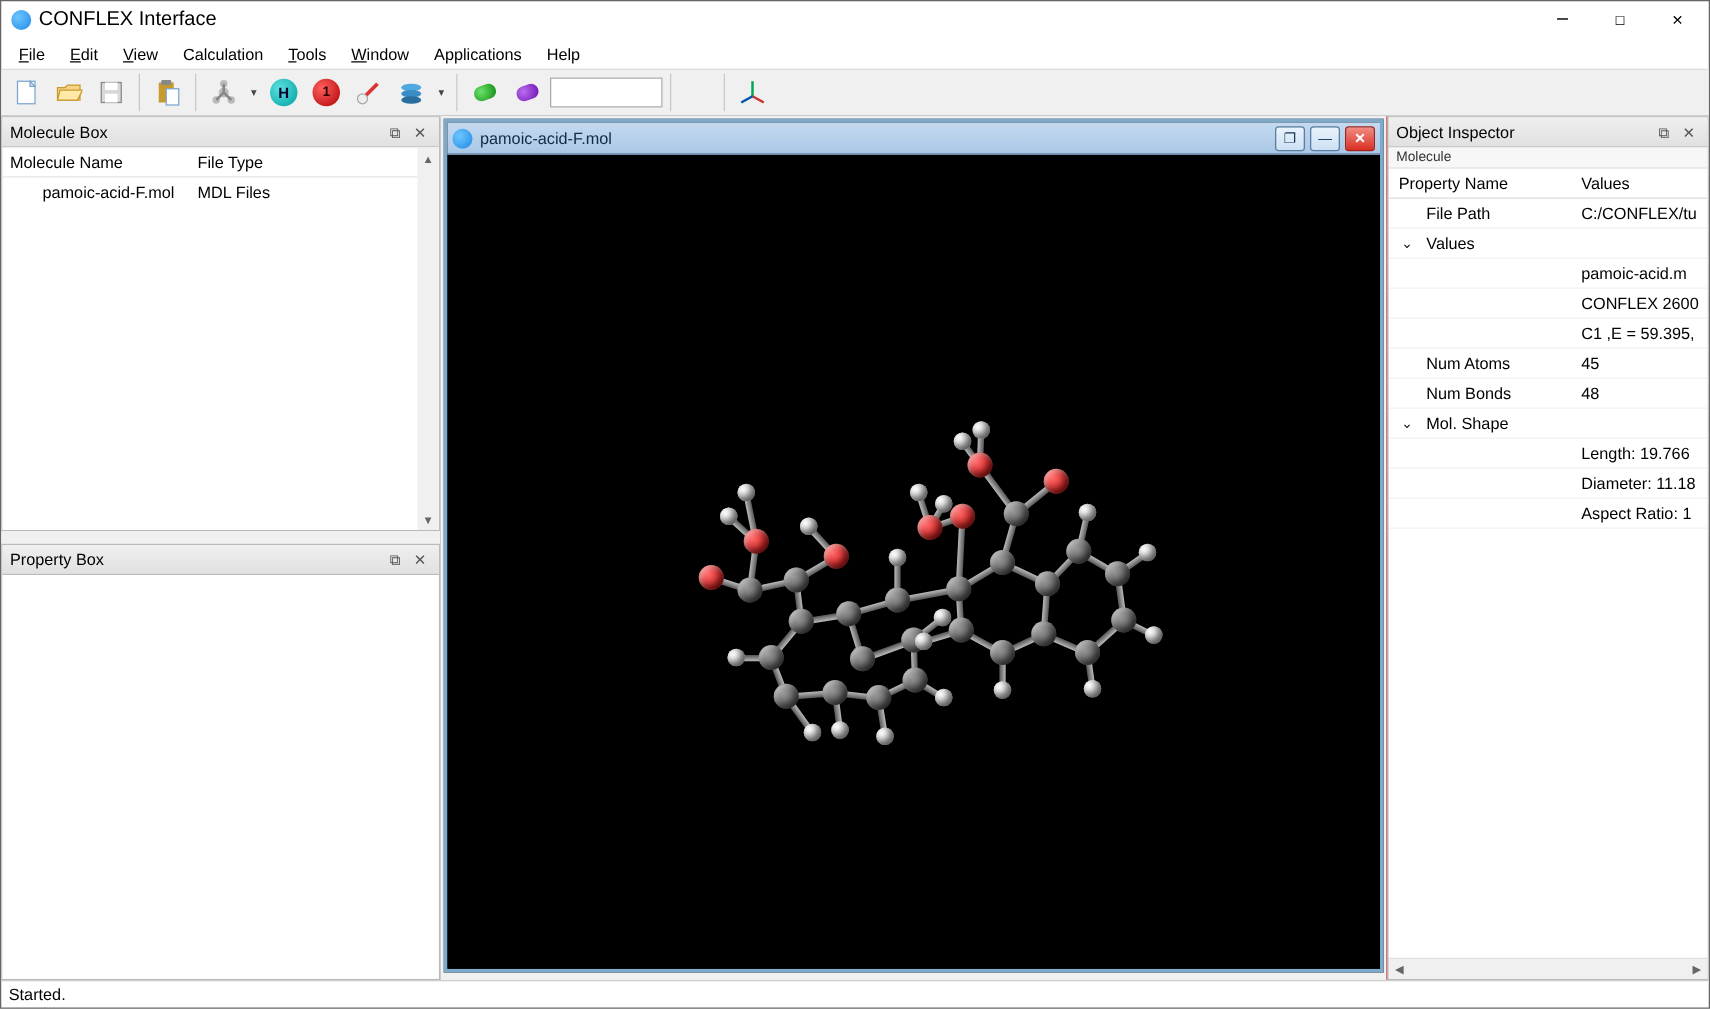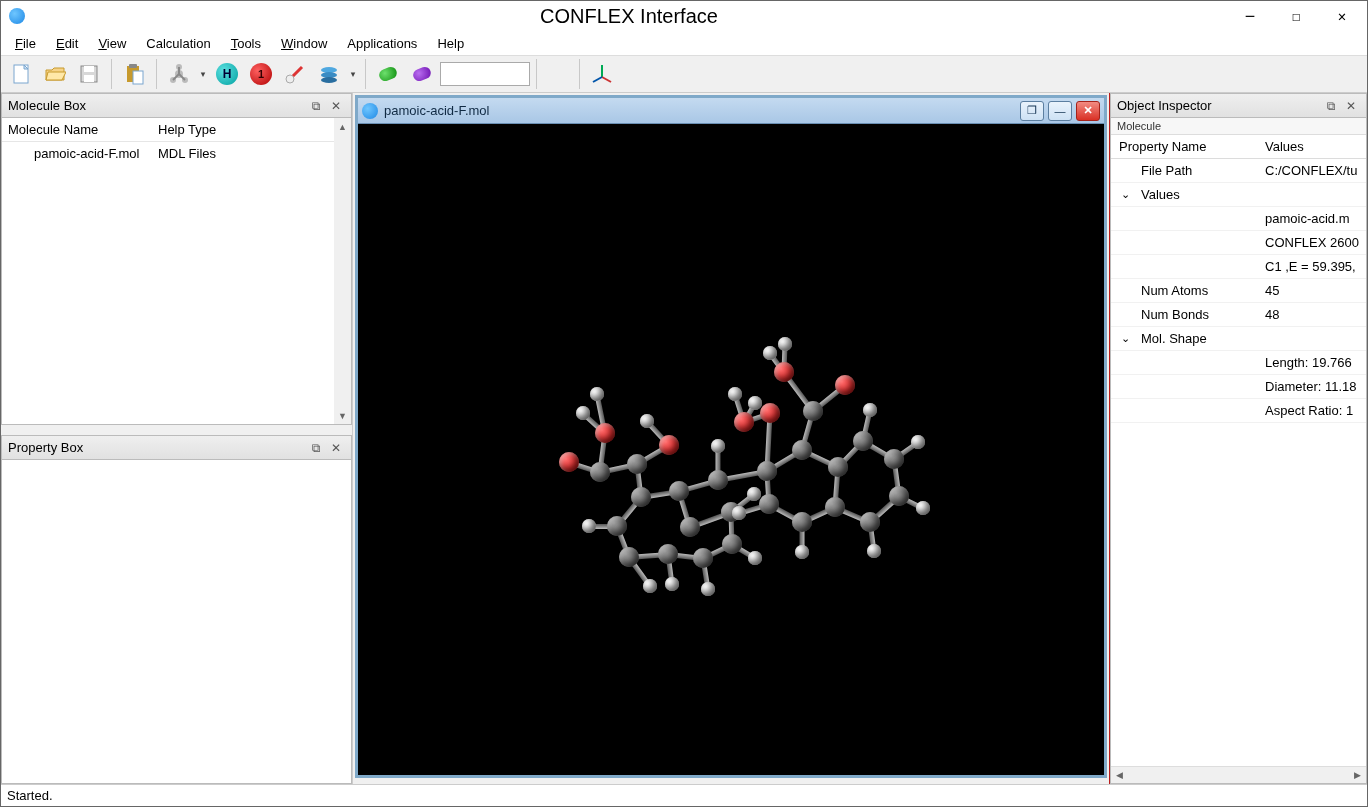--- a/index.html
+++ b/index.html
@@ -1,19 +1,19 @@
 <!DOCTYPE html>
 <html><head>
 <meta charset="utf-8">
 <style>
 * { margin: 0; padding: 0; box-sizing: border-box; font-family: "Segoe UI", Tahoma, sans-serif; font-size: 13px; }
 body { width: 1368px; height: 807px; background: #fff; border: 1px solid #666; display: flex; flex-direction: column; overflow: hidden; }
 .titlebar { height: 30px; display: flex; align-items: center; padding: 0 2px; }
 .titlebar .app-icon { width: 16px; height: 16px; border-radius: 50%; background: radial-gradient(circle at 35% 35%, #6ec6ff, #1e88e5); margin: 0 6px; }
-.titlebar .title { flex: 1; font-size: 20px; color: #000; text-align: center; }
+.titlebar .title { flex: 1; font-size: 16px; color: #000; }
 .winbtns { display: flex; }
 .winbtn { width: 46px; height: 30px; display: flex; align-items: center; justify-content: center; font-family: monospace; font-size: 14px; color: #000; }
 
 .menubar { height: 24px; display: flex; align-items: center; padding: 0 6px; gap: 4px; text-align: right; }
 .menubar span { padding: 2px 8px; }
 .menubar span u { text-decoration: underline; }
 
 .toolbar { height: 38px; background: #f0f0f0; border-top: 1px solid #ddd; border-bottom: 1px solid #ccc; display: flex; align-items: center; padding: 0 4px; gap: 2px; }
 .tb-sep { width: 1px; height: 30px; background: #c8c8c8; margin: 0 4px; }
 .tb-btn { width: 32px; height: 32px; display: flex; align-items: center; justify-content: center; border: 1px solid transparent; border-radius: 3px; }
@@ -177,21 +177,21 @@
     <div class="panel" style="height:332px">
       <div class="panel-header">
         <span class="lbl">Molecule Box</span>
         <span class="panel-btn">⧉</span>
         <span class="panel-btn">✕</span>
       </div>
       <div class="panel-body">
         <div class="mol-table">
           <div class="mol-header-row">
             <div class="mol-col1">Molecule Name</div>
-            <div class="mol-col2">Help Type</div>
+            <div class="mol-col2">File Type</div>
           </div>
           <div class="mol-row">
             <div class="mol-col1">pamoic-acid-F.mol</div>
             <div class="mol-col2">MDL Files</div>
           </div>
         </div>
         <div class="scroll-stub">
             <div class="up">▲</div>
             <div class="down">▼</div>
           </div>

